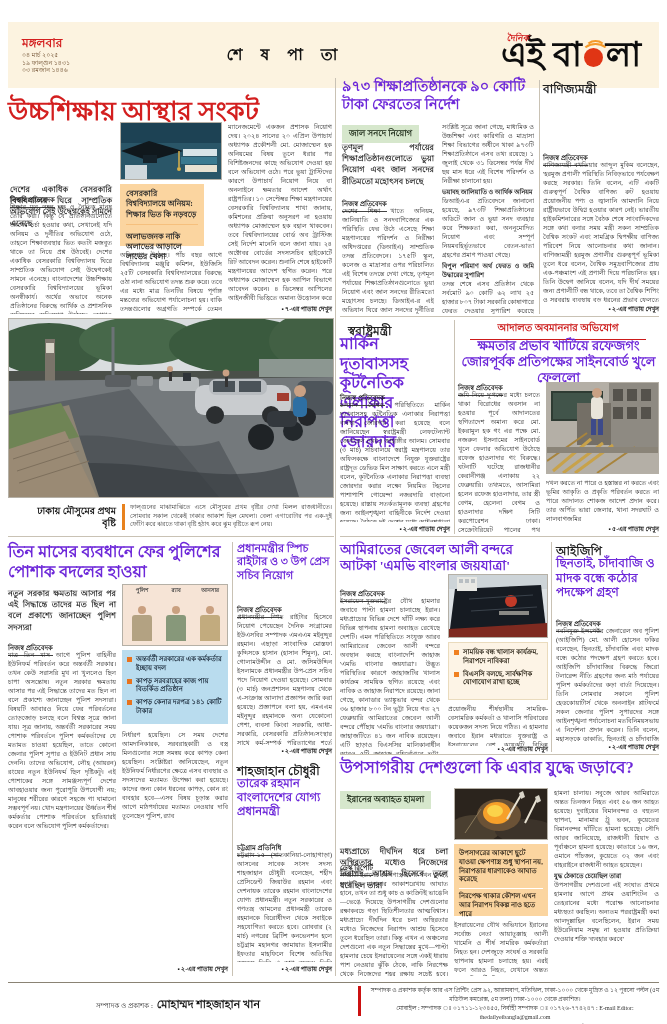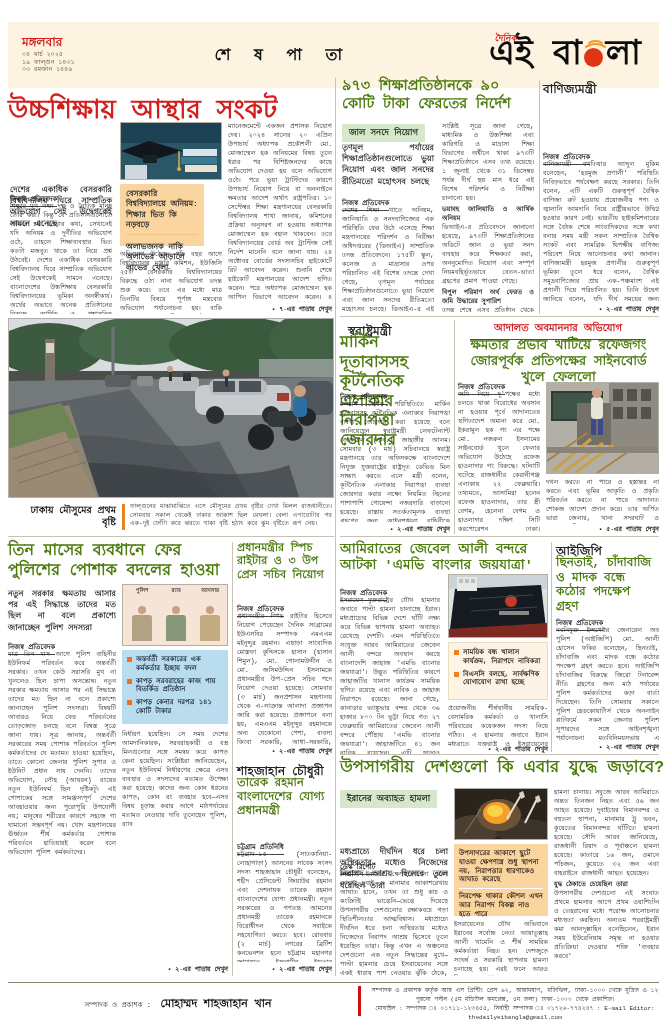--- a/index.html
+++ b/index.html
@@ -1,34 +1,34 @@
 <!DOCTYPE html>
 <html><head>
 <meta charset="utf-8">
 <style>
   html,body{margin:0;padding:0;background:#e9e9e9;}
   .page{position:relative;width:667px;height:1024px;background:#ffffff;margin:0 auto;
-        font-family:Liberation Mono, monospace;color:#1c1c1c;overflow:hidden;}
+        font-family:Liberation Serif, serif;color:#1c1c1c;overflow:hidden;}
   .abs{position:absolute;}
   
   .masthead{left:8px;top:22px;width:651px;height:66px;background:#fcf3e0;display:flex;align-items:center;justify-content:space-between;padding:0 14px;box-sizing:border-box;}
   .dateblock{line-height:1.25;}
   .dayname{color:#d31f1f;font-weight:bold;font-size:12px;}
   .dateline{font-size:6.3px;color:#6b4a2a;}
   .pagelabel{font-weight:bold;font-size:16px;letter-spacing:7px;color:#111;}
   .logo{position:relative;text-align:right;padding-right:4px;}
   .logo-daily{position:absolute;left:6px;top:-7px;color:#d31f1f;font-weight:bold;font-size:9px;transform:skewX(-8deg);}
   .logo-main{font-weight:bold;font-size:34px;color:#0d0d0d;line-height:1;display:flex;align-items:center;}
   .logo-sun{position:relative;width:24px;height:30px;display:inline-block;}
   .logo-sun .disc{position:absolute;left:2px;top:8px;width:19px;height:19px;border-radius:50%;background:#e03515;}
   .logo-sun .ray{position:absolute;border:2px solid #f49a2a;border-bottom-color:transparent;border-left-color:transparent;border-right-color:transparent;border-radius:50%;}
   .r1{left:-1px;top:3px;width:25px;height:18px;}
   .r2{left:3px;top:0px;width:17px;height:13px;}
   
-  .hl{font-weight:bold;color:#4d7c0f;line-height:1.22;}
+  .hl{font-weight:bold;color:#6d28d9;line-height:1.22;}
   .hl-red{color:#d31f1f;}
   .lead{font-weight:bold;font-size:8px;line-height:1.4;color:#333;text-align:justify;}
   .byline{font-weight:bold;font-size:6.8px;border-bottom:1px solid #444;display:inline-block;padding-bottom:1px;}
   .bt{font-size:6.35px;line-height:1.42;text-align:justify;color:#232323;overflow:hidden;}
   .endm{font-weight:bold;font-size:6.2px;text-align:right;color:#111;}
   .kicker{font-weight:bold;font-size:12px;color:#222;}
   .kicker-box{display:inline-block;background:#d6e7cc;font-weight:bold;font-size:8.5px;padding:2px 7px;color:#1d2b18;}
   .kicker-red{font-weight:bold;font-size:10px;color:#cc1a1a;text-align:center;border-bottom:1.5px solid #cc1a1a;padding-bottom:2px;}
   .rule-v{background:#c9c2b4;width:1px;}
   .rule-h{background:#c9c2b4;height:1px;}

